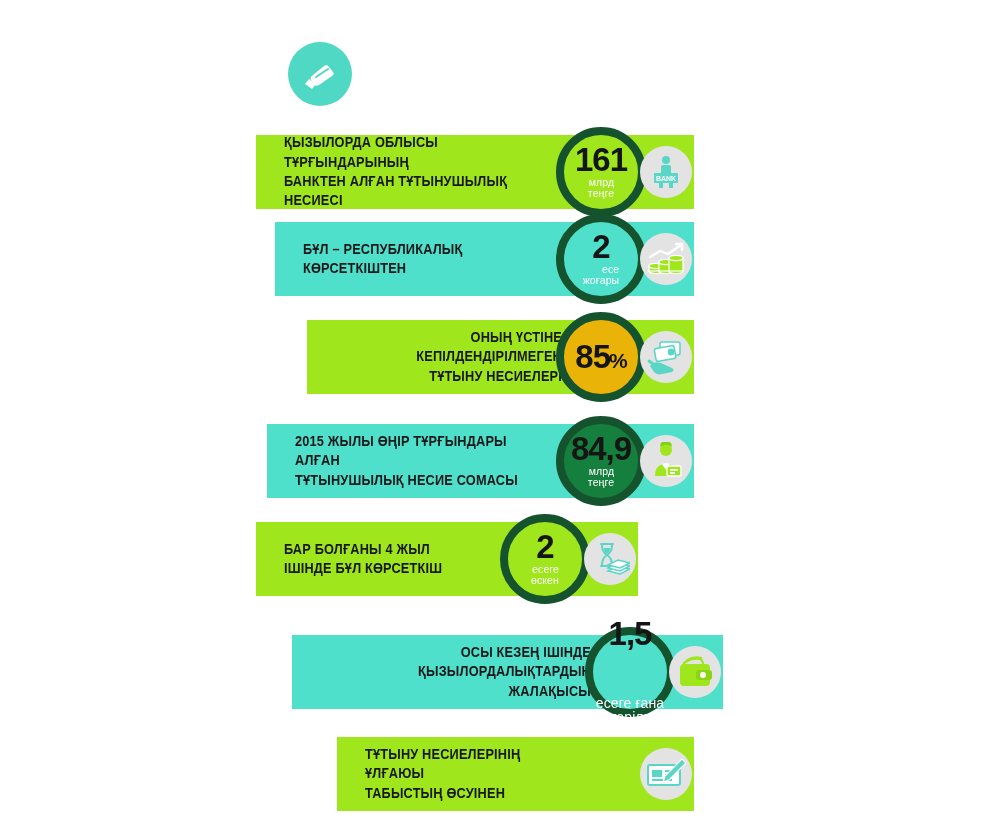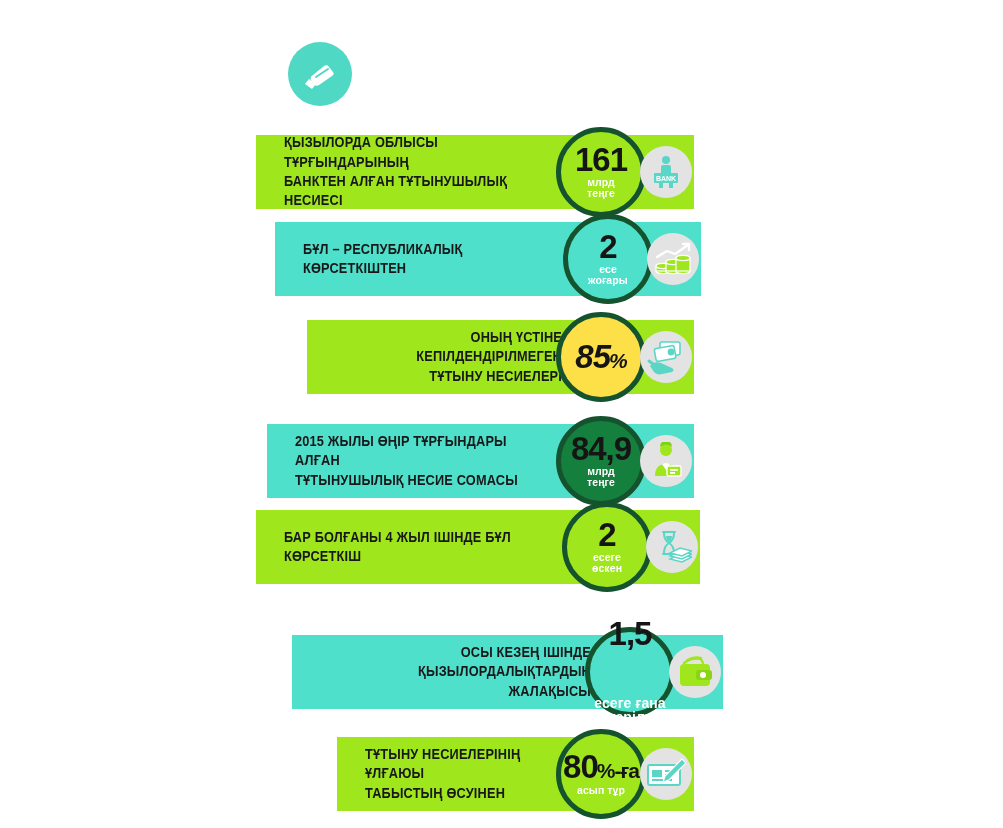--- a/index.html
+++ b/index.html
@@ -44,43 +44,43 @@
   .align-left  .bar{justify-content:flex-start;padding-left:28px;padding-right:132px;}
   .align-right .bar{justify-content:flex-end;  padding-right:132px;padding-left:28px;}
   .align-left  .bar-text{text-align:left;}
   .align-right .bar-text{text-align:right;}
 
   
   .bubble{
     position:absolute;
     width:90px;height:90px;
     border-radius:50%;
-    border:5px solid #14532d;
+    border:8px solid #14532d;
     box-sizing:border-box;
     display:flex;flex-direction:column;
     align-items:center;justify-content:center;
     z-index:3;
   }
   .bubble .num{
     font-size:33px;
     font-weight:900;
     color:#151516;
     line-height:.92;
     letter-spacing:-1px;
     white-space:nowrap;
     display:flex;align-items:baseline;
   }
   .bubble .num .pct{font-size:21px;font-weight:900;margin-left:-1px;}
   .bubble .cap{
     margin-top:2px;
     font-size:11.5px;
-    font-weight:700;
+    font-weight:400;
     color:#ffffff;
     line-height:1.02;
-    text-align:center;
+    text-align:right;
     letter-spacing:.1px;
     white-space:pre-line;
     text-transform:lowercase;
   }
   .bubble .cap.tight{font-size:14px;line-height:1.05;}
   .bubble .cap.med{font-size:10.5px;line-height:1.04;}
 
   
   .icon-disc{
     position:absolute;
@@ -123,21 +123,21 @@
     <svg width="38" height="38" viewBox="0 0 38 38">
       <circle cx="19" cy="7" r="4" fill="#5ad6c6"></circle>
       <rect x="14" y="12" width="10" height="14" rx="2" fill="#5ad6c6"></rect>
       <rect x="12" y="26" width="4" height="9" fill="#5ad6c6"></rect>
       <rect x="22" y="26" width="4" height="9" fill="#5ad6c6"></rect>
       <rect x="7" y="20" width="24" height="10" rx="1" fill="#5ad6c6"></rect>
       <text x="19" y="28" font-family="Liberation Sans, sans-serif" font-size="7" font-weight="700" fill="#ffffff" text-anchor="middle">BANK</text>
     </svg>
       </div>
     </div>
-    <div class="row align-left" style="left: 275px; top: 222px; width: 419px; padding-left: 7px;">
+    <div class="row align-left" style="left: 275px; top: 222px; width: 419px;">
       <div class="bar" style="background: rgb(79, 224, 203);">
         <div class="bar-text left">БҰЛ – РЕСПУБЛИКАЛЫҚ КӨРСЕТКІШТЕН</div>
       </div>
       <div class="bubble" style="background: rgb(79, 224, 203); right: 48px; top: -8px;">
         <div class="num">
           <span>2</span>
         </div>
         <div class="cap med">есе
 жоғары</div>
       </div>
@@ -157,21 +157,21 @@
       <path d="M4 16 L14 10 L22 13 L35 4" stroke="#ffffff" stroke-width="2.4" fill="none" stroke-linecap="round" stroke-linejoin="round"></path>
       <path d="M30 3 L36 3 L36 9" stroke="#ffffff" stroke-width="2.4" fill="none" stroke-linecap="round" stroke-linejoin="round"></path>
     </svg>
       </div>
     </div>
     <div class="row align-right" style="left: 307px; top: 320px; width: 387px;">
       <div class="bar" style="background: rgb(159, 230, 28);">
         <div class="bar-text right">ОНЫҢ ҮСТІНЕ КЕПІЛДЕНДІРІЛМЕГЕН
 ТҰТЫНУ НЕСИЕЛЕРІ</div>
       </div>
-      <div class="bubble" style="background: #fde047; right: 48px; top: -8px; font-style: italic;">
+      <div class="bubble" style="background: #eab308; right: 48px; top: -8px;">
         <div class="num">
           <span>85</span>
           <span class="pct">%</span>
         </div>
       </div>
       <div class="icon-disc" style="right: 2px; top: 11px;">
     <svg width="38" height="36" viewBox="0 0 38 36">
       <rect x="13" y="3" width="20" height="13" rx="2" fill="#ffffff" stroke="#5ad6c6" stroke-width="1.6"></rect>
       <rect x="8" y="8" width="20" height="13" rx="2" fill="#ffffff" stroke="#5ad6c6" stroke-width="1.6" transform="rotate(-10 18 14)"></rect>
       <circle cx="24" cy="13" r="3.4" fill="#5ad6c6"></circle>
@@ -197,21 +197,21 @@
       <circle cx="19" cy="8" r="6" fill="#9fe61c"></circle>
       <path d="M13 5 q6 -5 12 0 q0 -6 -6 -6 q-6 0 -6 6 Z" fill="#7fd211"></path>
       <path d="M8 34 q0 -12 11 -12 q11 0 11 12 Z" fill="#9fe61c"></path>
       <path d="M15 22 l4 6 l4 -6 l-4 -1 Z" fill="#ffffff"></path>
       <rect x="20" y="24" width="14" height="10" rx="1.5" fill="#9fe61c" stroke="#ffffff" stroke-width="1.4"></rect>
       <rect x="23" y="27" width="8" height="1.8" fill="#ffffff"></rect>
       <rect x="23" y="30" width="5" height="1.8" fill="#ffffff"></rect>
     </svg>
       </div>
     </div>
-    <div class="row align-left" style="left: 256px; top: 510px; width: 438px; padding-left: 6px;">
+    <div class="row align-left" style="left: 256px; top: 522px; width: 382px;">
       <div class="bar" style="background: rgb(159, 230, 28);">
         <div class="bar-text left">БАР БОЛҒАНЫ 4 ЖЫЛ ІШІНДЕ БҰЛ КӨРСЕТКІШ</div>
       </div>
       <div class="bubble" style="background: rgb(159, 230, 28); right: 48px; top: -8px;">
         <div class="num">
           <span>2</span>
         </div>
         <div class="cap med">есеге
 өскен</div>
       </div>
@@ -251,27 +251,20 @@
       <rect x="4" y="9" width="30" height="22" rx="4" fill="#9fe61c"></rect>
       <rect x="20" y="15" width="16" height="10" rx="3" fill="#8ad414"></rect>
       <circle cx="27" cy="20" r="3" fill="#ffffff"></circle>
     </svg>
       </div>
     </div>
     <div class="row align-left" style="left: 337px; top: 737px; width: 357px;">
       <div class="bar" style="background: rgb(159, 230, 28);">
         <div class="bar-text left">ТҰТЫНУ НЕСИЕЛЕРІНІҢ ҰЛҒАЮЫ
 ТАБЫСТЫҢ ӨСУІНЕН</div>
-      </div>
-      <div class="bubble" style="background: rgb(159, 230, 28); right: 48px; top: -8px;">
-        <div class="num">
-          <span>80</span>
-          <span class="pct">%-ға</span>
-        </div>
-        <div class="cap med">асып тұр</div>
       </div>
       <div class="icon-disc" style="right: 2px; top: 11px;">
     <svg width="40" height="32" viewBox="0 0 40 32">
       <rect x="2" y="7" width="32" height="20" rx="2" fill="#ffffff" stroke="#5ad6c6" stroke-width="2"></rect>
       <rect x="6" y="12" width="10" height="7" fill="#5ad6c6"></rect>
       <rect x="6" y="21" width="20" height="2" fill="#5ad6c6"></rect>
       <rect x="19" y="12" width="11" height="2" fill="#5ad6c6"></rect>
       <rect x="19" y="16" width="8" height="2" fill="#5ad6c6"></rect>
       <path d="M36 1 l4 4 l-17 17 l-6 2 l2 -6 Z" fill="#5ad6c6" stroke="#ffffff" stroke-width="1.2"></path>
     </svg>

